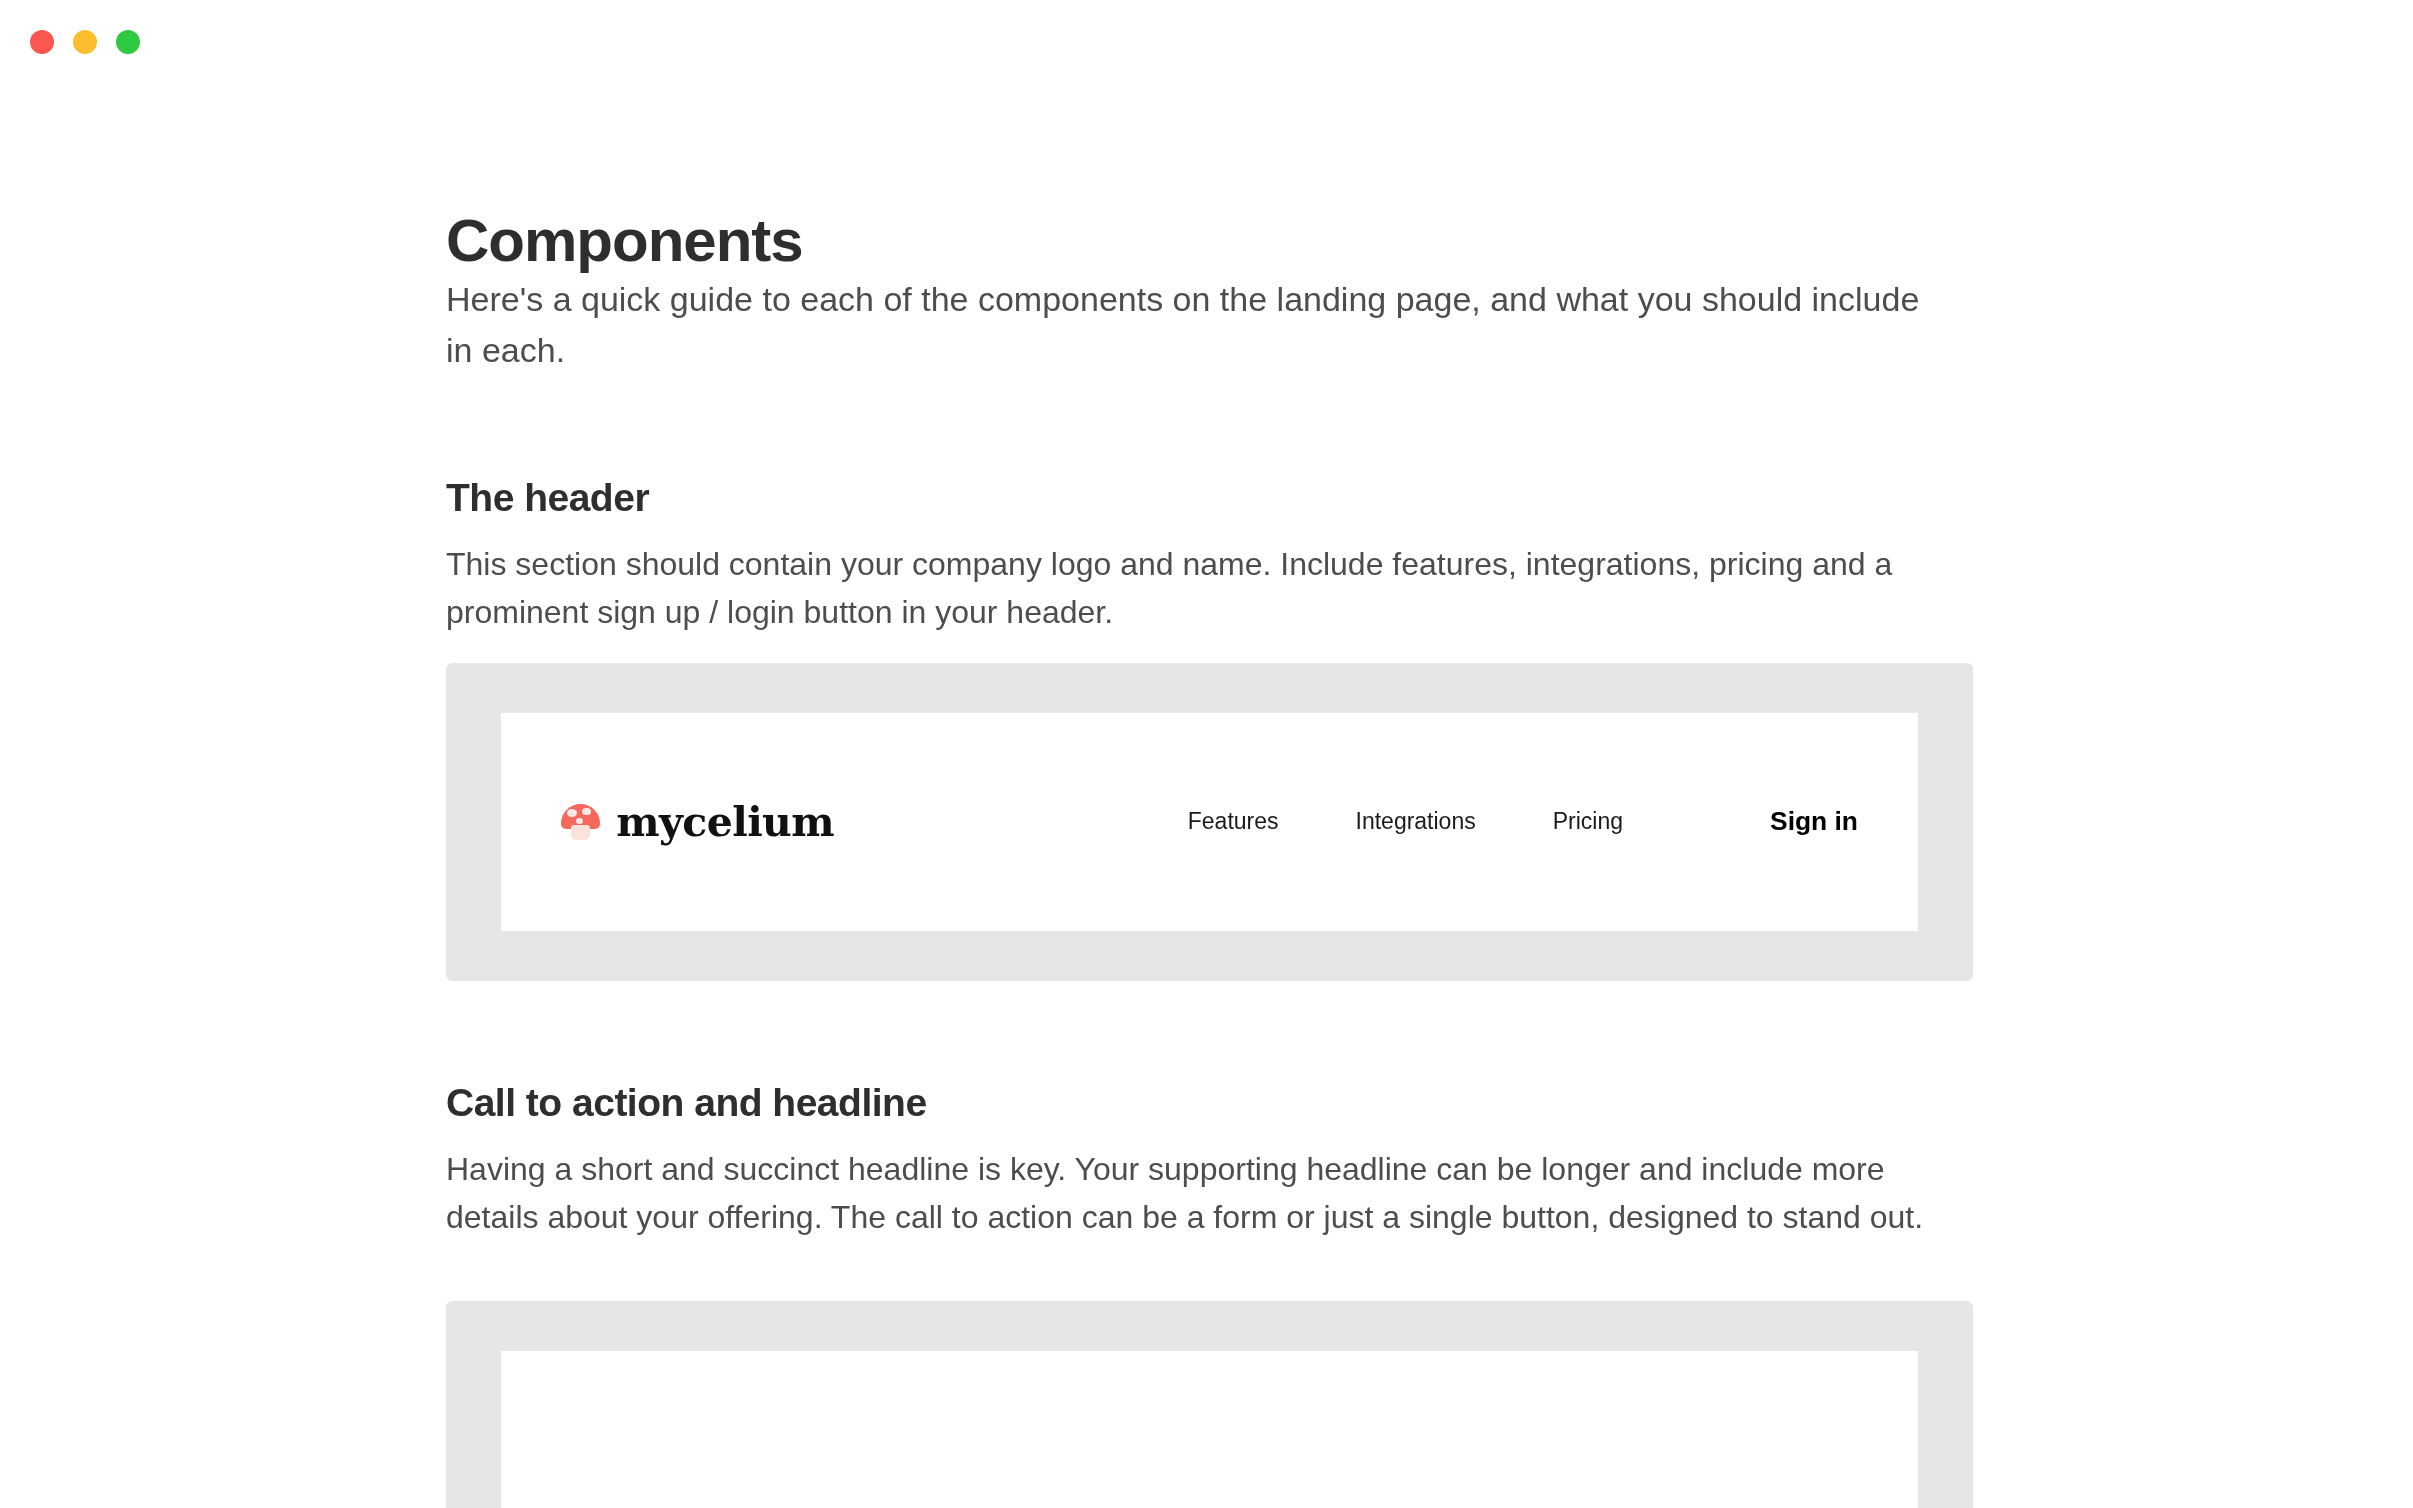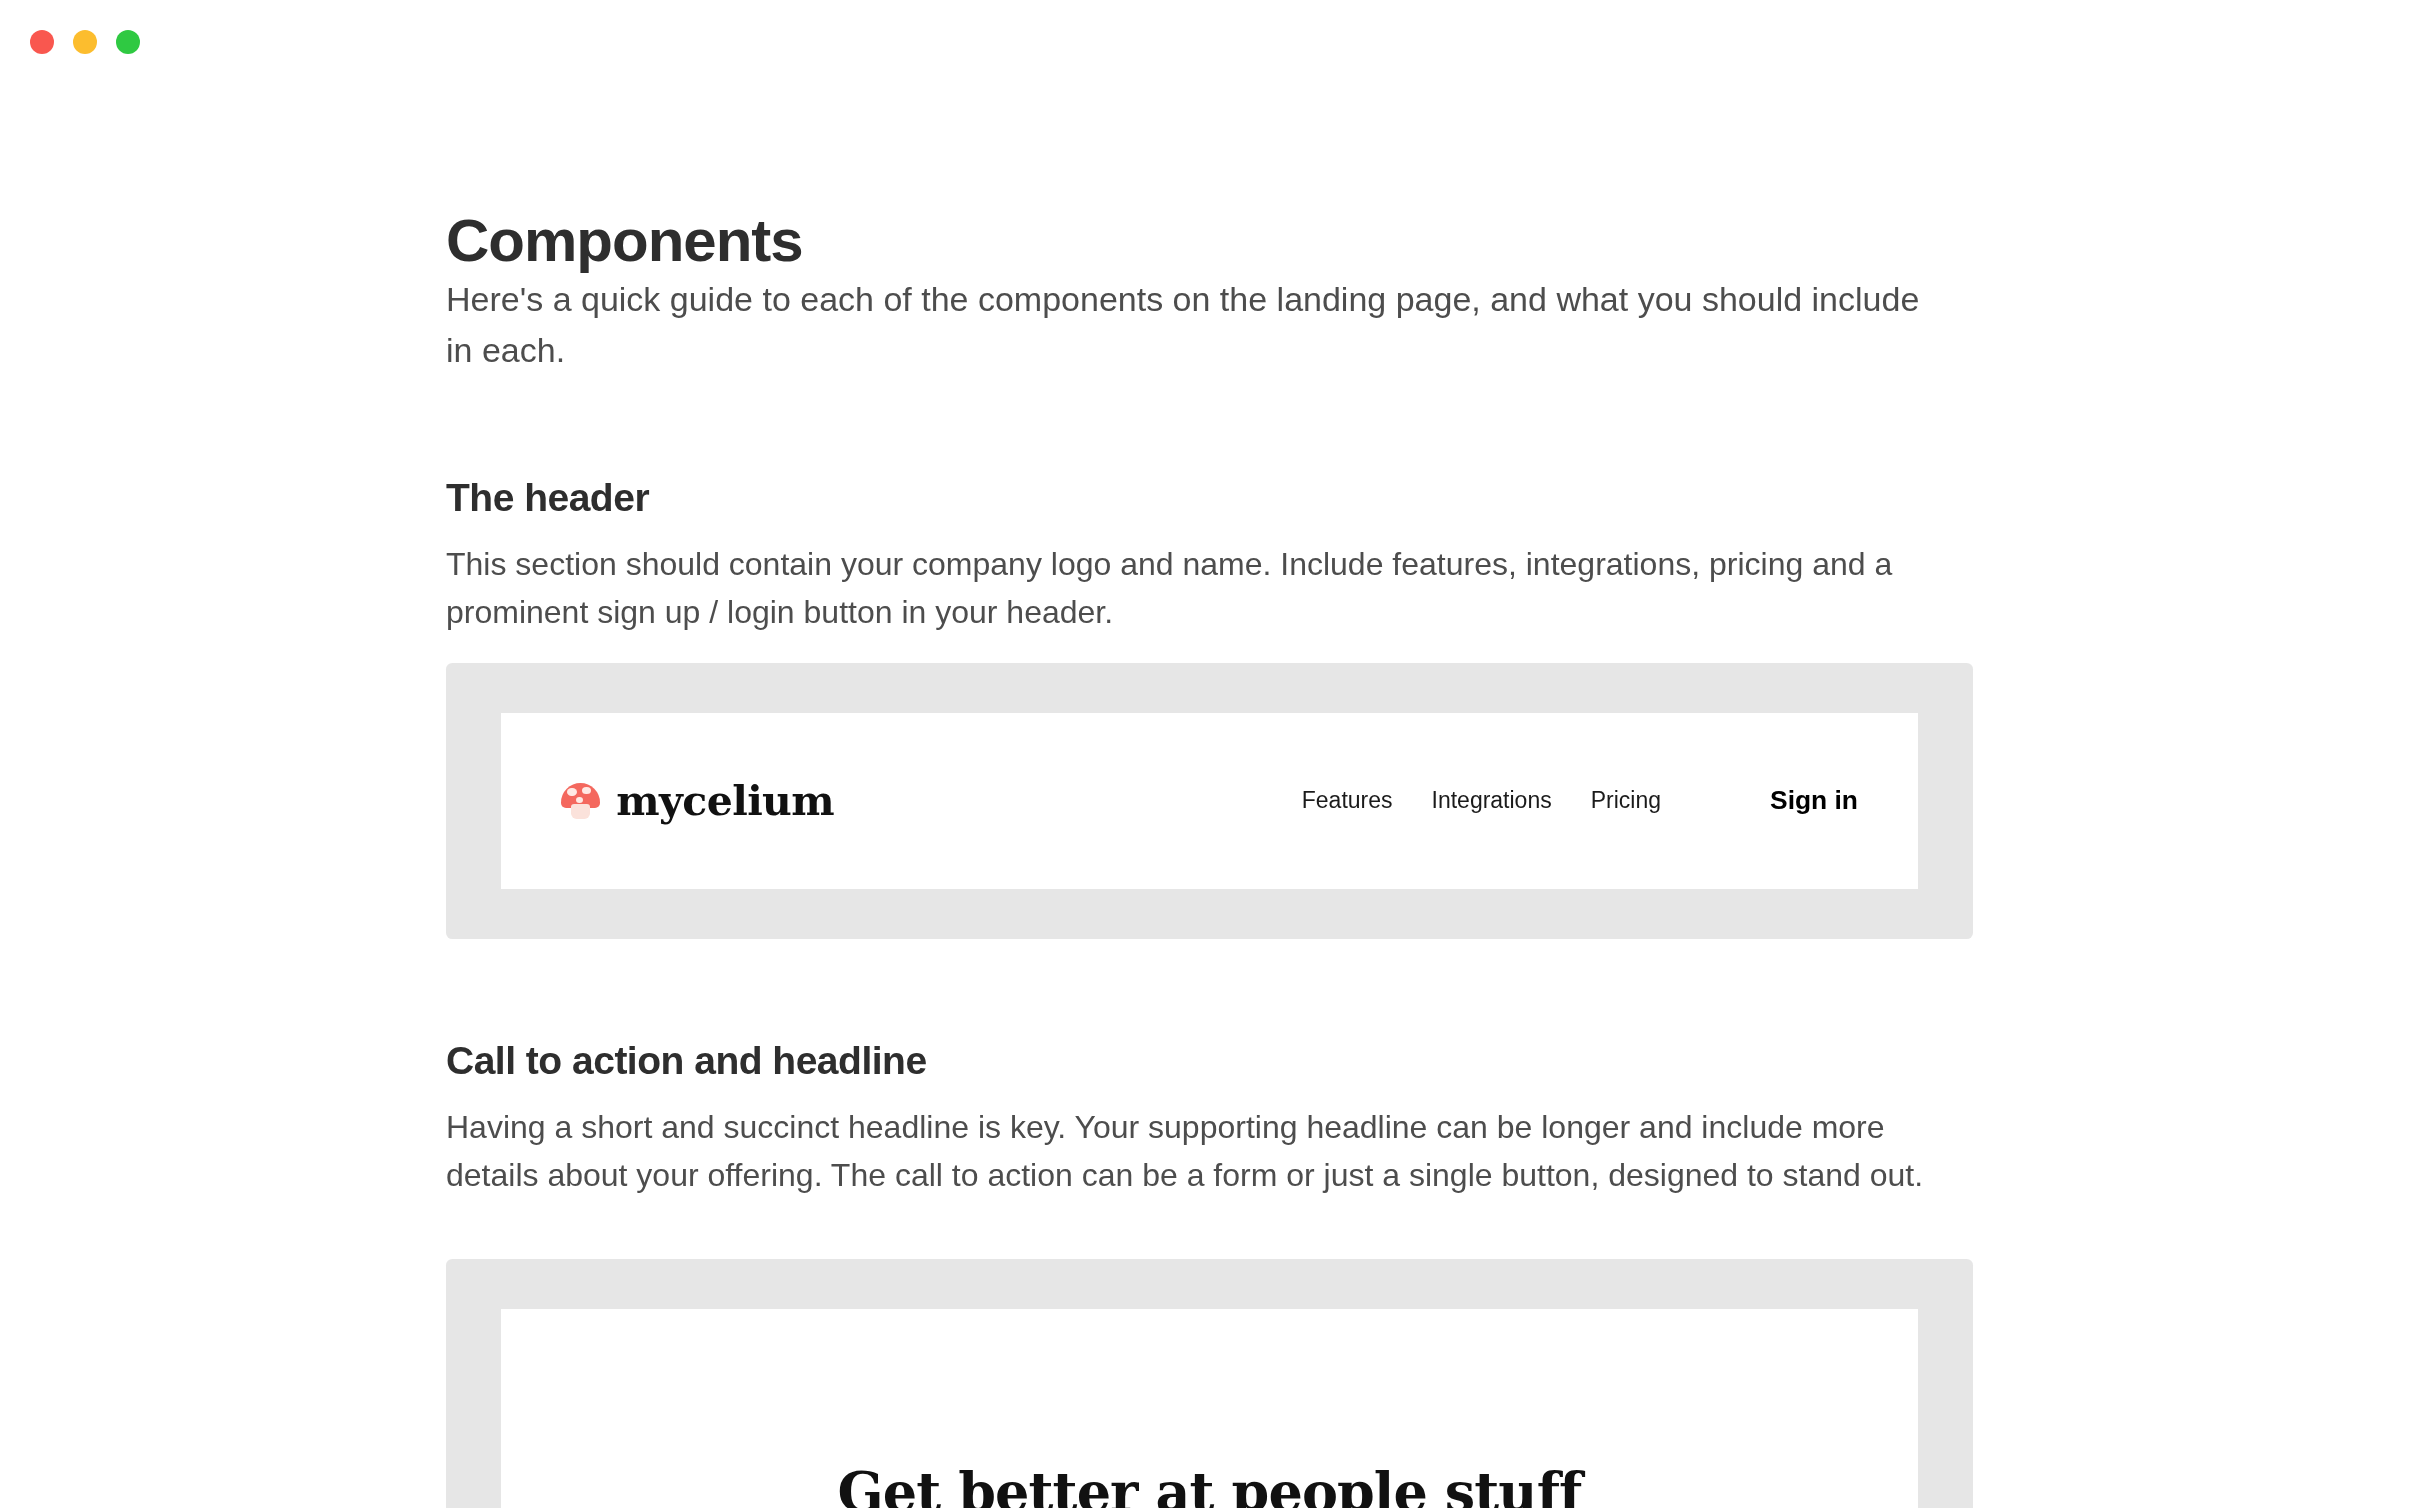--- a/index.html
+++ b/index.html
@@ -85,21 +85,21 @@
     border-radius: 6.3px;
     padding: 50px 55px;
   }
   .preview-inner {
     background: #ffffff;
     width: 100%;
   }
 
   
   .mock-header {
-    height: 176px;
+    height: 218px;
     display: flex;
     align-items: center;
     padding: 12px 60px;
   }
   .brand {
     display: flex;
     align-items: center;
     gap: 16.3px;
   }
   .mushroom {
@@ -138,21 +138,21 @@
     font-family: "DejaVu Serif", serif;
     font-weight: 700;
     font-size: 41px;
     color: #111111;
     letter-spacing: -0.6px;
   }
   .mock-nav {
     margin-left: auto;
     display: flex;
     align-items: center;
-    gap: 39px;
+    gap: 77px;
   }
   .mock-nav .nav-link {
     font-size: 23px;
     color: #1b1b1b;
     font-weight: 400;
   }
   .mock-nav .nav-cta {
     font-size: 26.4px;
     color: #000000;
     font-weight: 700;

